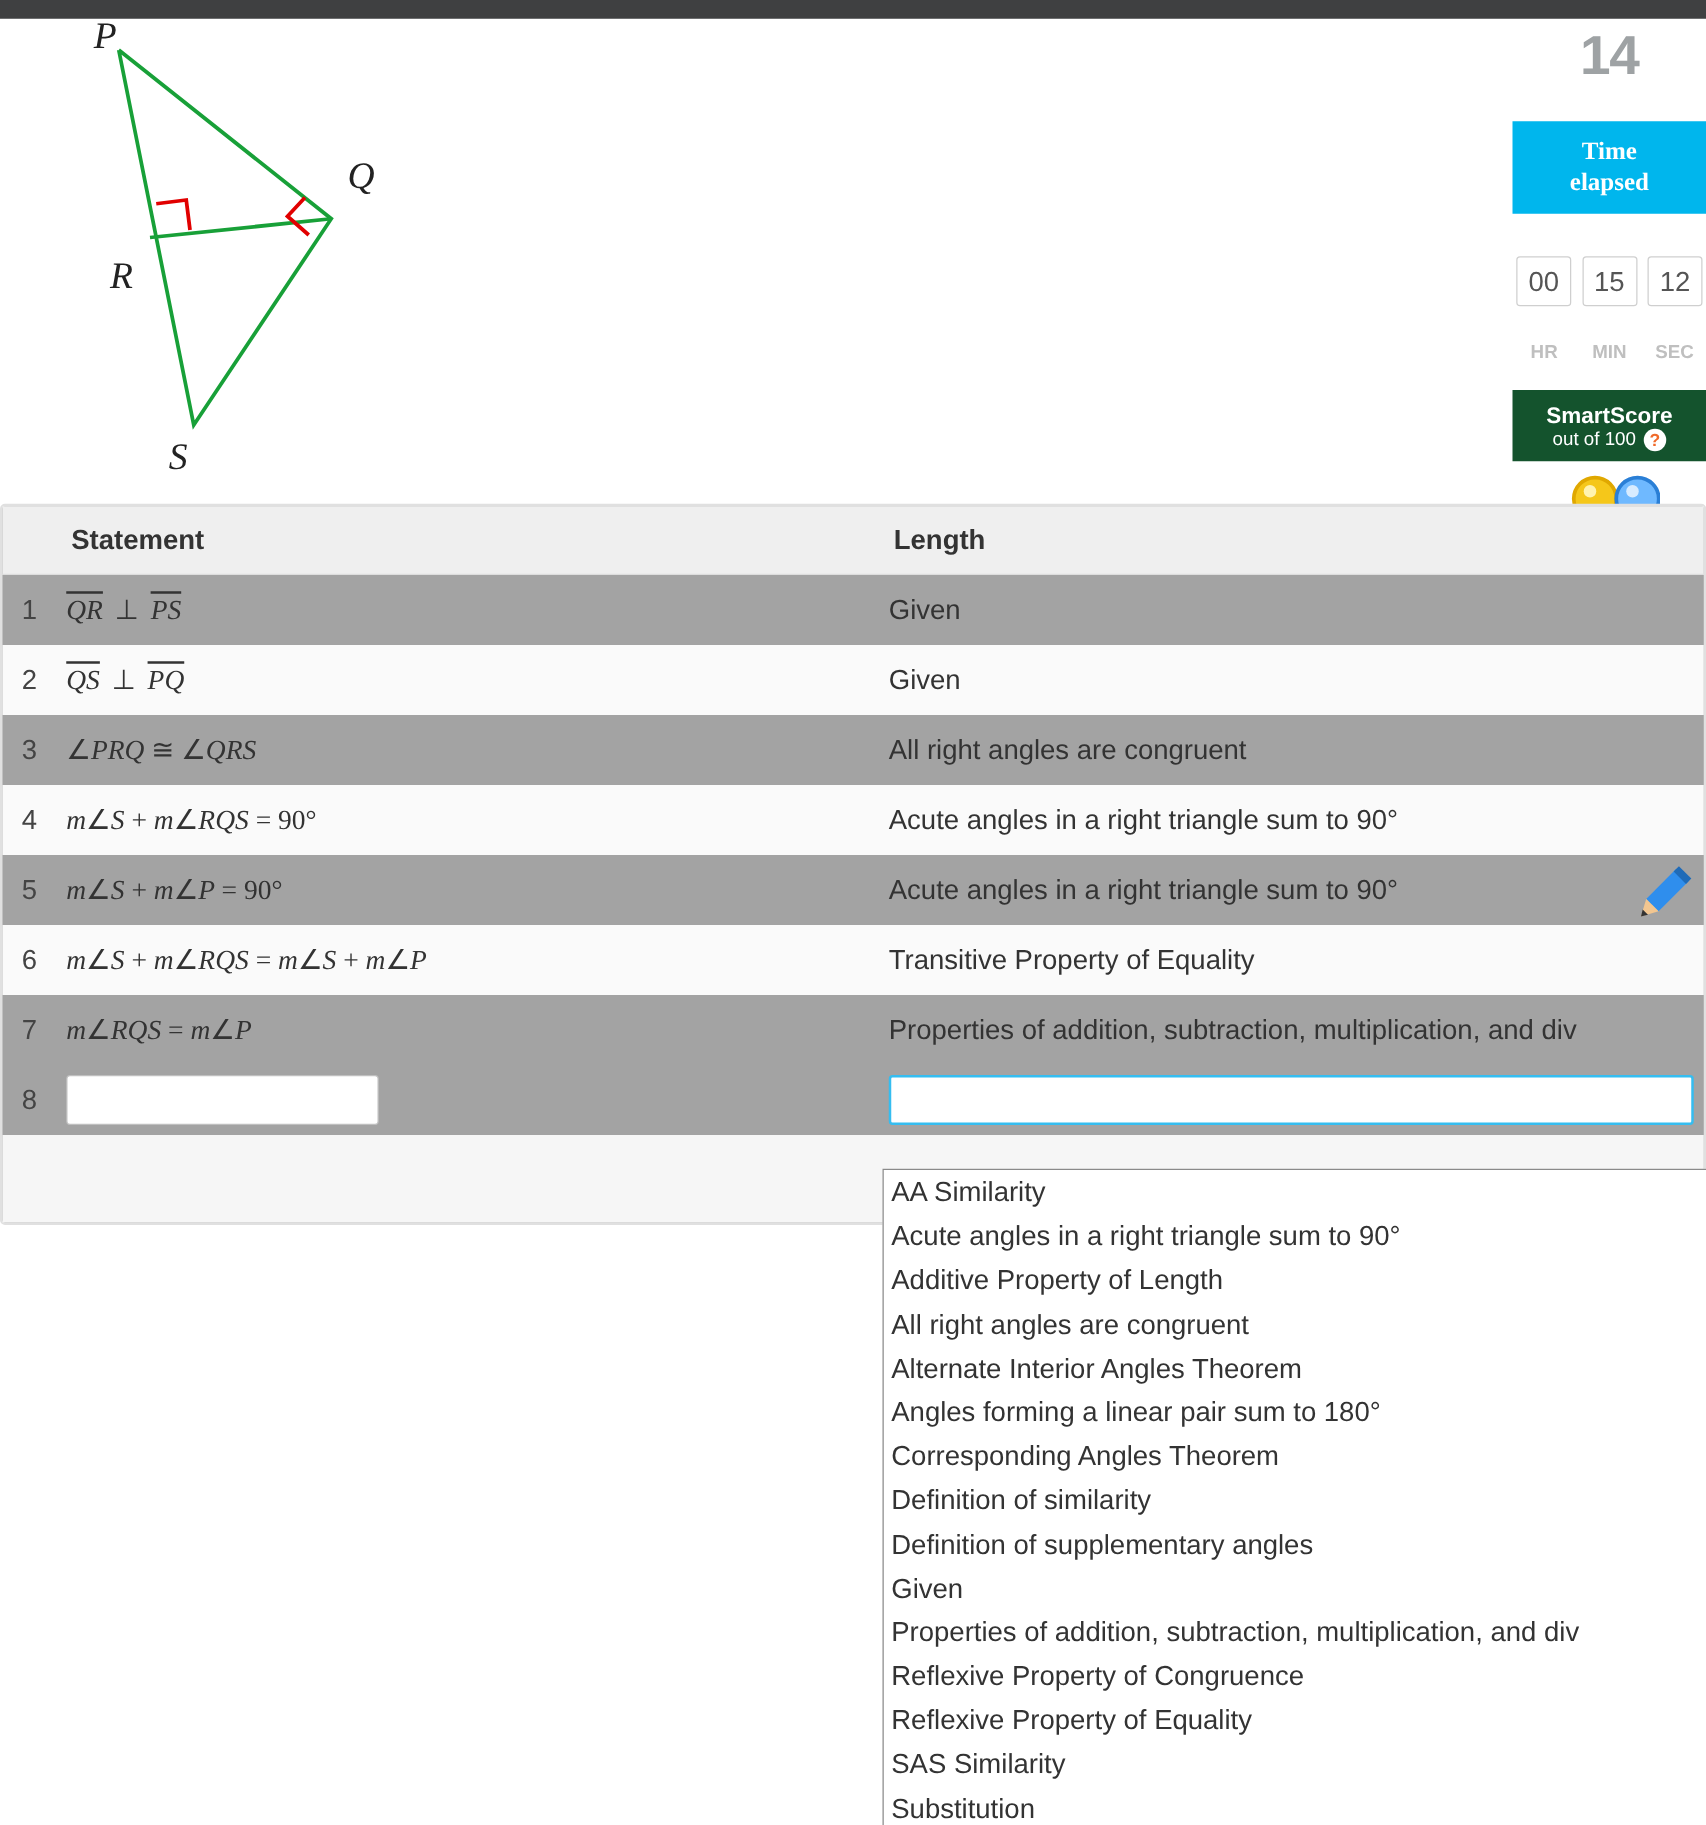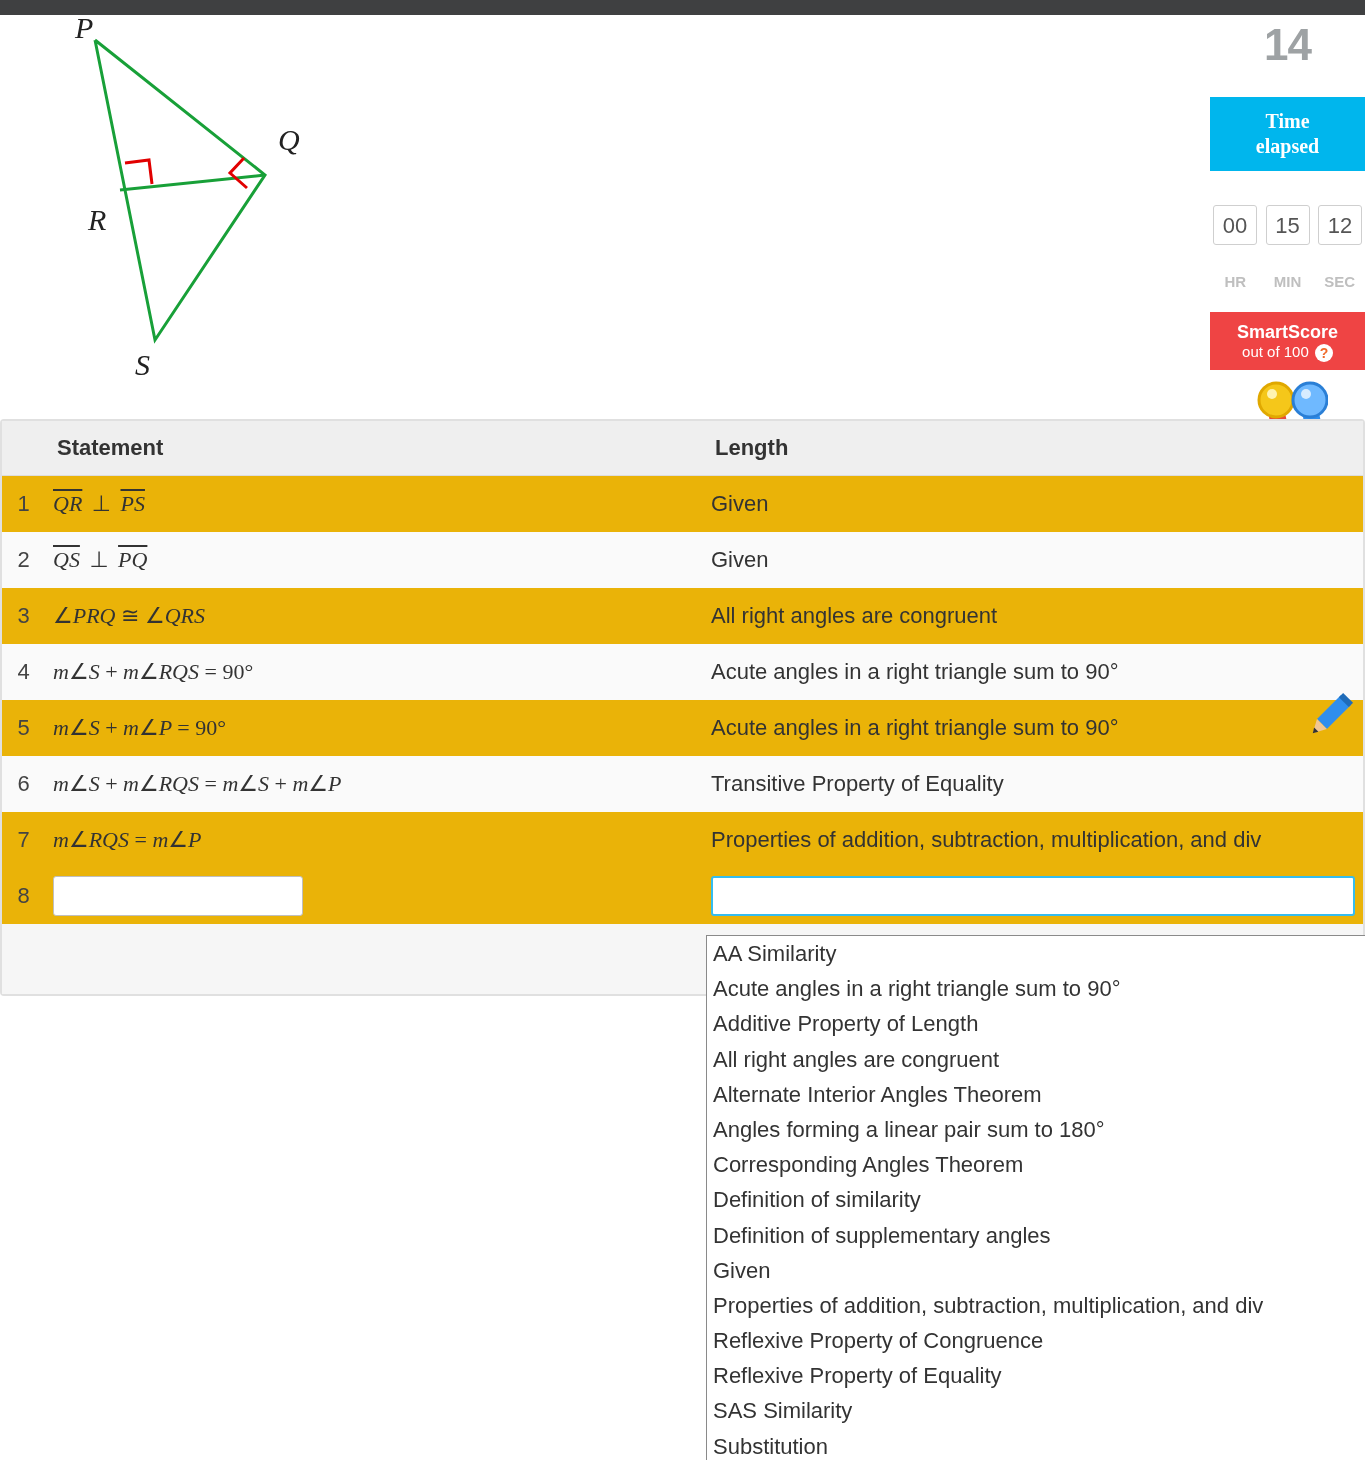--- a/index.html
+++ b/index.html
@@ -16,29 +16,29 @@
   .vlabel { font-family: 'Times New Roman', serif; font-style: italic; font-size: 30px; fill: #222; }
 
   
   .sidebar { position: absolute; right: 0; top: 0; width: 155px; }
   .questions-num { font-size: 44px; font-weight: 800; color: #9ea2a4; text-align: center; letter-spacing: -1px; line-height: 1; padding-top: 8px; }
   .time-elapsed { background: #00b6ed; color: #fff; font-weight: 700; text-align: center; padding: 12px 0; margin-top: 30px; font-size: 20px; line-height: 1.25; font-family: Liberation Serif, serif; }
   .time-boxes { margin-top: 22px; text-align: center; }
   .tbox { display: inline-block; width: 44px; height: 40px; border: 1px solid #cfcfcf; background: #fff; font-size: 22px; font-weight: 500; color: #555; line-height: 40px; text-align: center; margin: 12px 2px; border-radius: 3px; }
   .tlabel-row { text-align: center; margin-top: 16px; color: #bfbfbf; font-size: 15px; font-weight: 700; }
   .tlabel { display: inline-block; width: 44px; margin: 0 2px; }
-  .smartscore { background: #ef4444; color: #fff; text-align: center; padding: 10px 0 8px; margin-top: 22px; }
+  .smartscore { background: #14532d; color: #fff; text-align: center; padding: 10px 0 8px; margin-top: 22px; }
   .smartscore .t1 { font-weight: 700; font-size: 18px; }
   .smartscore .t2 { font-size: 15px; }
   .qmark { display: inline-block; width: 18px; height: 18px; border-radius: 50%; background: #fff; color: #f06a2a; font-size: 14px; font-weight: 800; line-height: 18px; vertical-align: middle; margin-left: 2px; }
   .score-val { font-size: 56px; font-weight: 800; color: #555; text-align: center; margin-top: 12px; letter-spacing: -2px; }
   .ribbons { text-align: center; margin-top: 10px; }
 
   
-  .proof { position: absolute; top: 404px; left: 0; width: 1365px; border: 2px solid #e0e0e0; border-radius: 4px; background: #eab308; }
+  .proof { position: absolute; top: 388px; left: 0; width: 1365px; border: 2px solid #e0e0e0; border-radius: 4px; background: #a3a3a3; }
   .proof-header { display: flex; background: #efefef; border-bottom: 1px solid #ddd; }
   .col-num { width: 43px; }
   .col-stmt { width: 658px; padding: 14px 12px; font-weight: 700; font-size: 22px; }
   .col-reason { flex: 1; padding: 14px 12px; font-weight: 700; font-size: 22px; }
   .proof-row { display: flex; align-items: center; min-height: 56px; font-size: 22px; }
   .proof-row:nth-child(even){ background:#fafafa; }
   .rn { width: 43px; text-align: center; color: #444; }
   .rstmt { width: 658px; padding: 10px 8px; font-family: 'Times New Roman', serif; font-style: italic; }
   .rstmt .up { font-style: normal; }
   .rreason { flex: 1; padding: 10px 8px; white-space: nowrap; }

